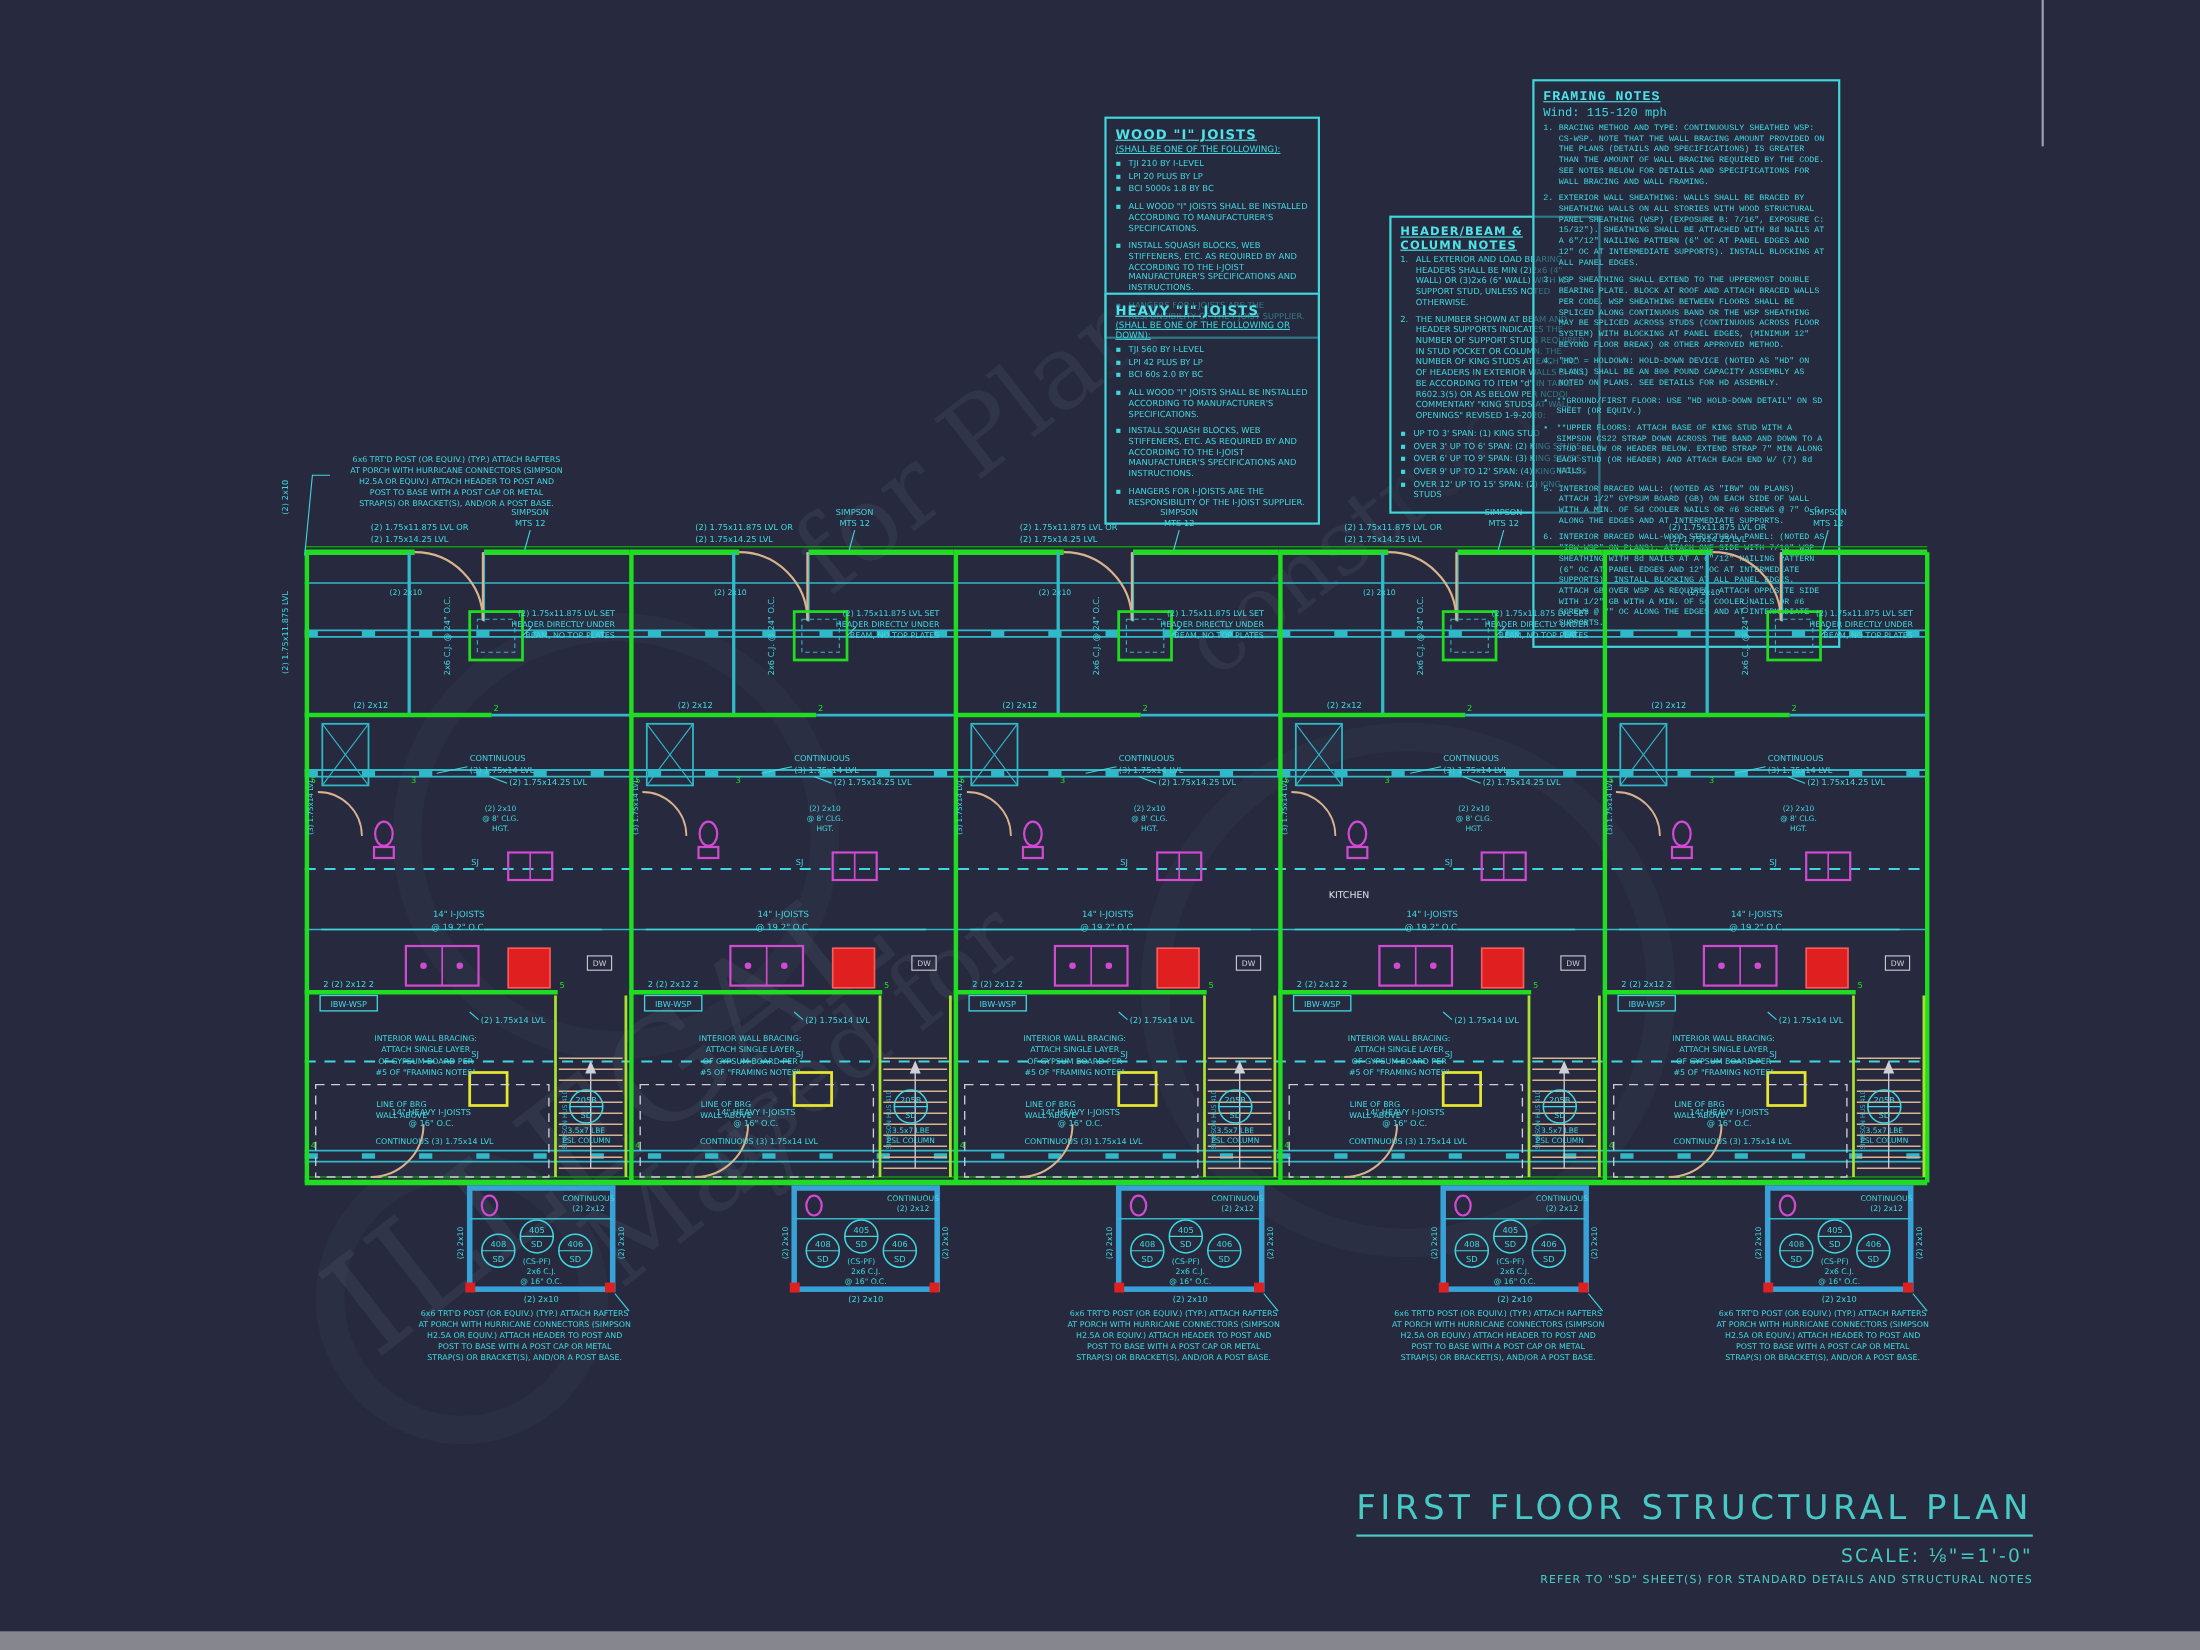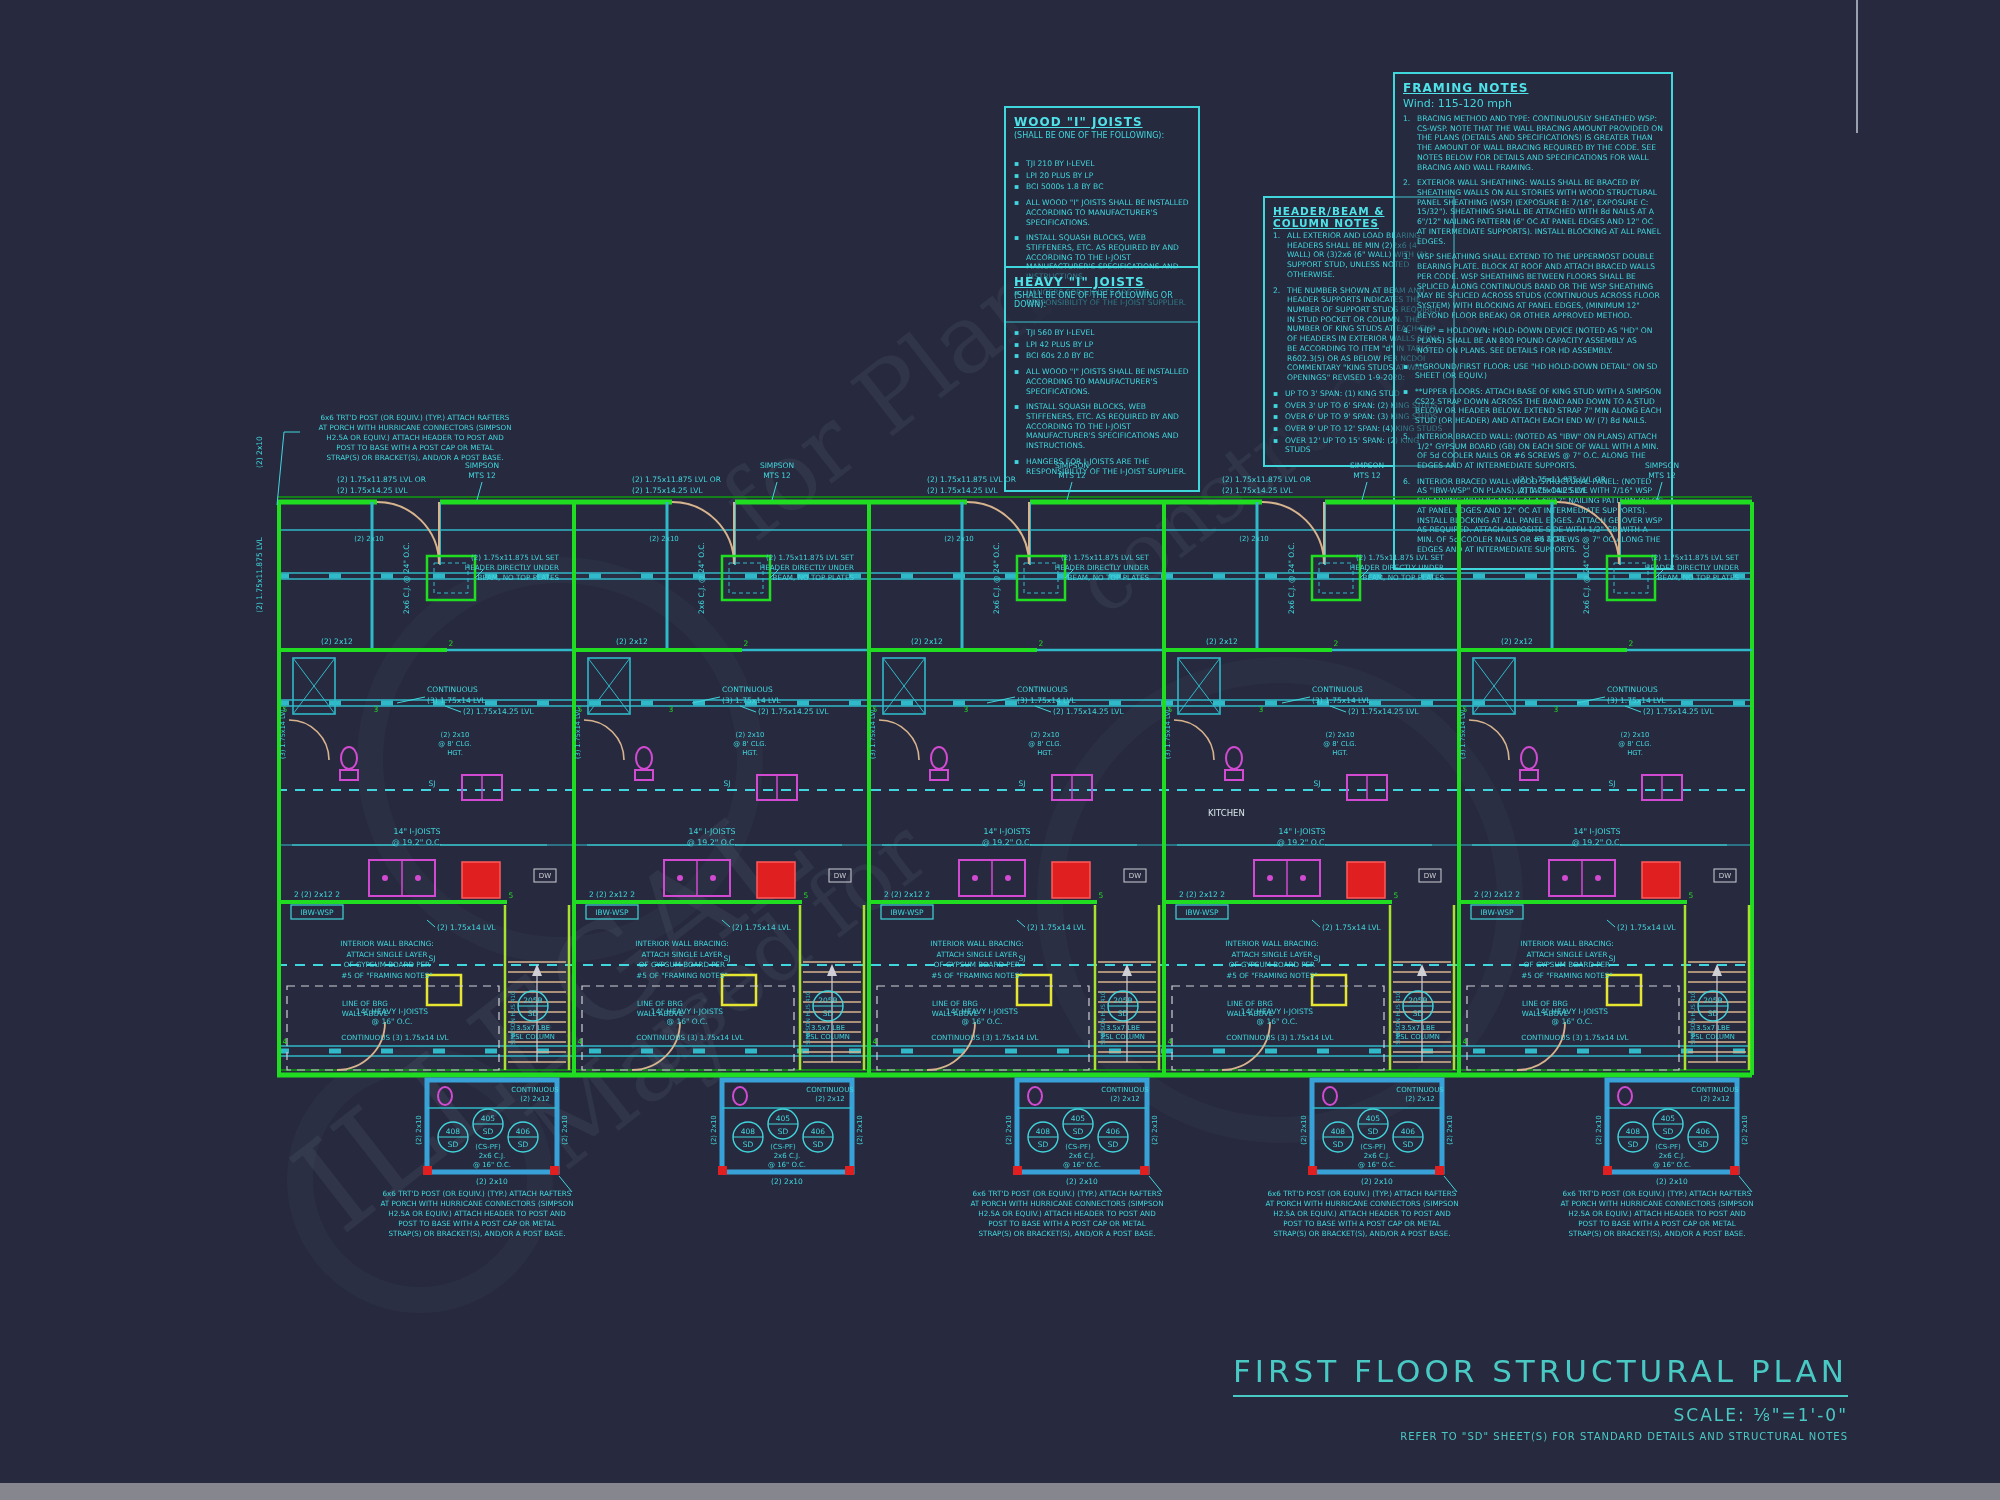--- a/index.html
+++ b/index.html
@@ -1,20 +1,20 @@
 <!DOCTYPE html>
 <html><head>
 <meta charset="utf-8">
 <style>
   html,body{margin:0;padding:0;background:#14161f;}
   #sheet{position:relative;width:2000px;height:1500px;background:#272a3e;overflow:hidden;
          font-family:"DejaVu Sans",sans-serif;color:#41d6dd;}
   .notesbox{position:absolute;border:2px solid #3fd6dc;padding:7px 8px 8px 8px;background:rgba(39,42,62,.55);}
   .nb-title{font-size:12px;letter-spacing:1px;text-decoration:underline;color:#4fe2e8;margin:0 0 2px 0;font-weight:bold;}
-  .nb-sub{font-size:8px;margin:0 0 19px 0;color:#41d6dd;}
+  .nb-sub{font-size:8px;text-decoration:underline;margin:0 0 4px 0;color:#41d6dd;}
   .nb-sub2{font-size:11px;margin:0 0 4px 0;color:#41d6dd;}
   .nb-item{font-size:7.6px;line-height:1.28;margin:0 0 6px 0;display:flex;}
   .nb-item .num{width:14px;flex:none;}
   .nb-item .bl{width:12px;flex:none;}
   .nb-item .bd{flex:1;}
   .nb-short{margin-bottom:2px;}
   .wm{position:absolute;font-family:"DejaVu Serif",serif;color:rgba(175,195,225,0.07);
       transform:rotate(-38deg);white-space:nowrap;pointer-events:none;}
   #titleblock{position:absolute;right:152px;bottom:58px;text-align:right;}
   #tb-title{font-size:31px;letter-spacing:4px;color:#49c9c4;border-bottom:2px solid #49c9c4;padding-bottom:6px;}
@@ -121,21 +121,21 @@
         <div class="nb-item nb-short">
           <span class="bl">▪</span>
           <span class="bd">OVER 9' UP TO 12' SPAN: (4) KING STUDS</span>
         </div>
         <div class="nb-item nb-short">
           <span class="bl">▪</span>
           <span class="bd">OVER 12' UP TO 15' SPAN: (2) KING STUDS</span>
         </div>
       </div>
   </div>
-  <div class="notesbox" style="left:1393px;top:72px;width:260px;">
+  <div class="notesbox" style="left:1393px;top:72px;width:260px;font-family:Liberation Mono, monospace;">
     <div class="nb-title">FRAMING NOTES</div>
     <div class="nb-sub2">Wind: 115-120 mph</div>
     <div class="nb-body">
         <div class="nb-item">
           <span class="num">1.</span>
           <span class="bd">BRACING METHOD AND TYPE: CONTINUOUSLY SHEATHED WSP: CS-WSP. NOTE THAT THE WALL BRACING AMOUNT PROVIDED ON THE PLANS (DETAILS AND SPECIFICATIONS) IS GREATER THAN THE AMOUNT OF WALL BRACING REQUIRED BY THE CODE. SEE NOTES BELOW FOR DETAILS AND SPECIFICATIONS FOR WALL BRACING AND WALL FRAMING.</span>
         </div>
         <div class="nb-item">
           <span class="num">2.</span>
           <span class="bd">EXTERIOR WALL SHEATHING: WALLS SHALL BE BRACED BY SHEATHING WALLS ON ALL STORIES WITH WOOD STRUCTURAL PANEL SHEATHING (WSP) (EXPOSURE B: 7/16", EXPOSURE C: 15/32"). SHEATHING SHALL BE ATTACHED WITH 8d NAILS AT A 6"/12" NAILING PATTERN (6" OC AT PANEL EDGES AND 12" OC AT INTERMEDIATE SUPPORTS). INSTALL BLOCKING AT ALL PANEL EDGES.</span>

